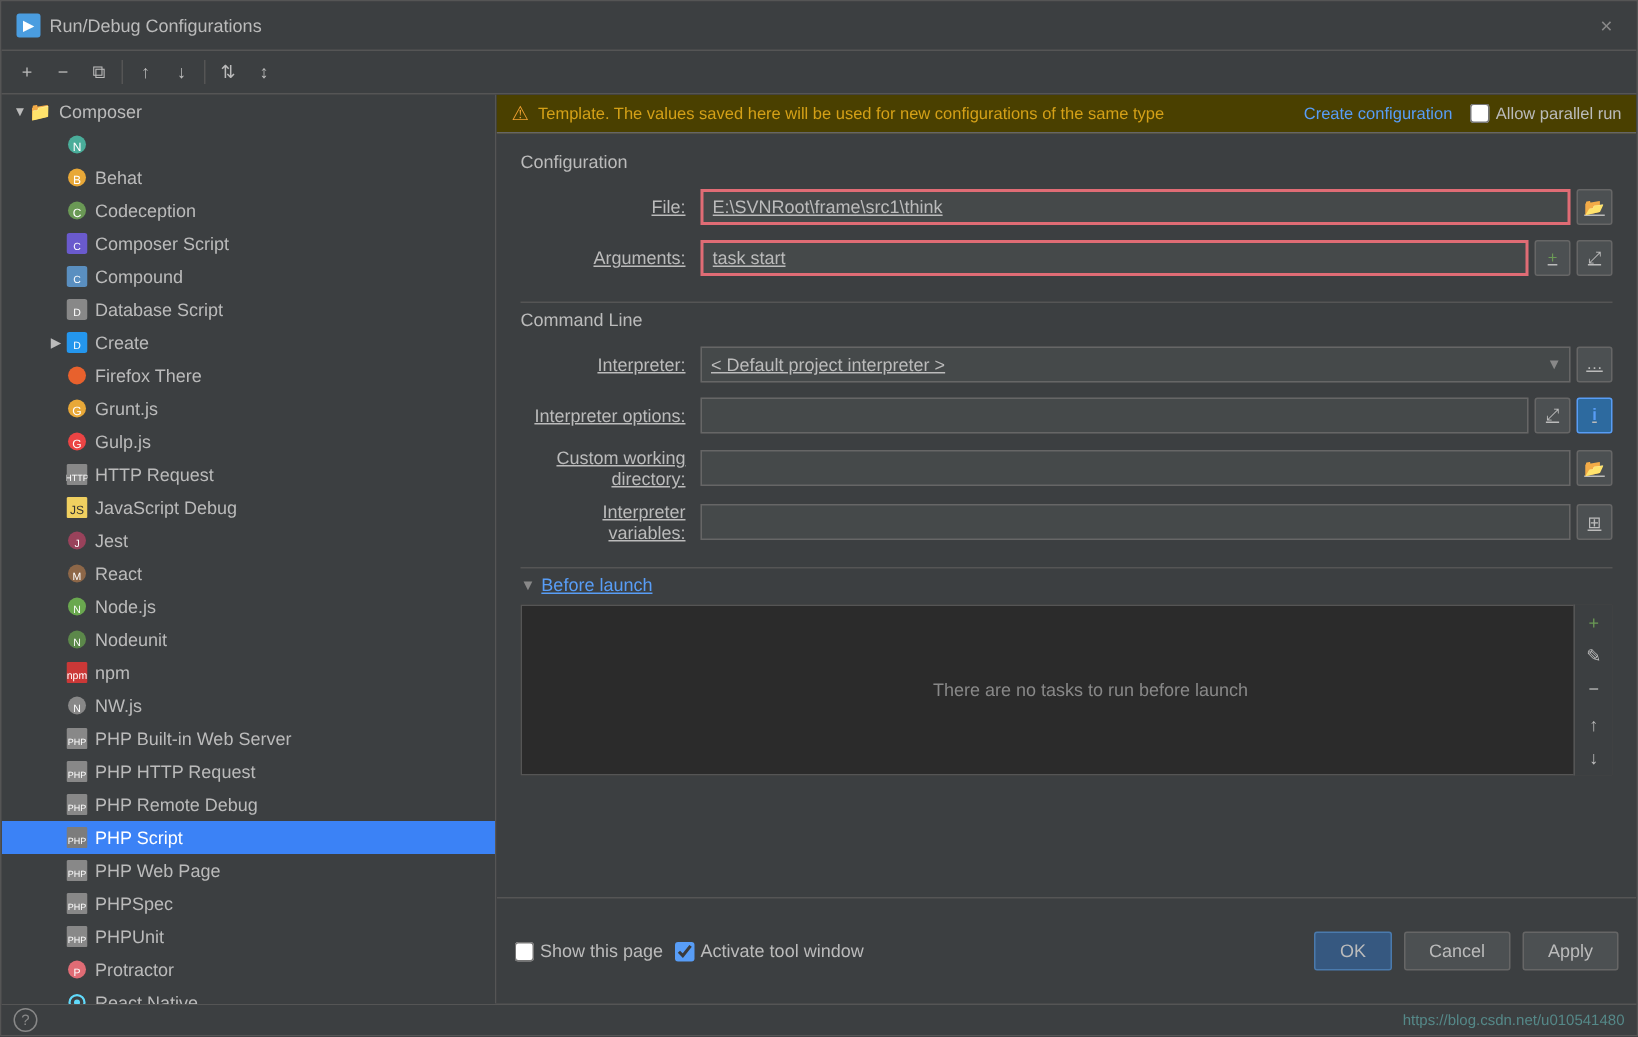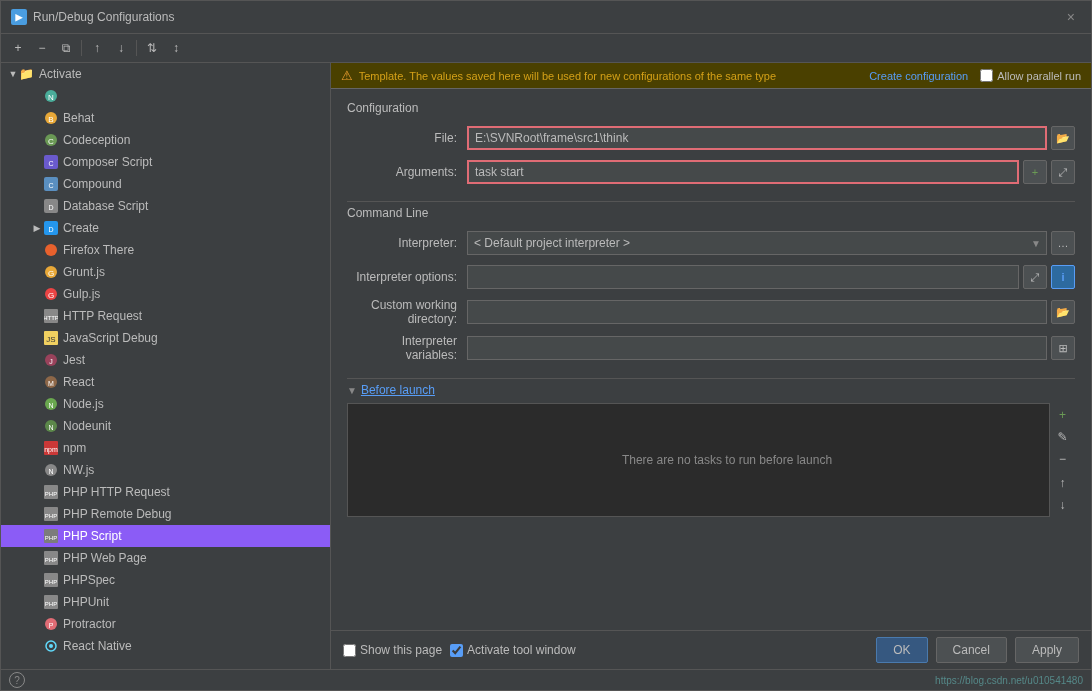--- a/index.html
+++ b/index.html
@@ -108,21 +108,21 @@
     .left-panel::-webkit-scrollbar-thumb { background: #555; }
 
     .tree-item {
       display: flex;
       align-items: center;
       padding: 2px 6px;
       cursor: pointer;
       user-select: none;
       height: 22px;
     }
-    .tree-item.selected { background: #8b5cf6; color: #ffffff; }
+    .tree-item.selected { background: #3b82f6; color: #ffffff; }
 
     .tree-item .indent { display: inline-block; }
     .tree-item .arrow { width: 12px; display: inline-flex; align-items: center; justify-content: center; font-size: 9px; }
     .tree-item .item-icon { width: 16px; height: 16px; margin-right: 4px; display: inline-flex; align-items: center; justify-content: center; flex-shrink: 0; }
     .tree-item .item-label { flex: 1; white-space: nowrap; overflow: hidden; text-overflow: ellipsis; }
 
     
     .icon-folder { color: #e8a838; font-size: 12px; }
 
     
@@ -161,20 +161,21 @@
       color: #bbbbbb;
       margin-bottom: 10px;
       font-weight: normal;
     }
 
     .form-row {
       display: flex;
       align-items: center;
       margin-bottom: 8px;
       min-height: 26px;
+      text-decoration: underline;
     }
 
     .form-label {
       width: 120px;
       min-width: 120px;
       color: #bbbbbb;
       font-size: 12px;
       text-align: right;
       padding-right: 10px;
     }
@@ -320,21 +321,21 @@
       display: flex;
       flex-direction: column;
       align-items: center;
       padding: 2px;
       gap: 2px;
     }
 
     
     .bottom-bar {
       border-top: 1px solid #555;
-      padding: 6px 12px;
+      padding: 22px 12px;
       display: flex;
       align-items: center;
       gap: 8px;
     }
 
     .checkbox-wrap {
       display: flex;
       align-items: center;
       gap: 4px;
       color: #bbbbbb;
@@ -432,21 +433,21 @@
   </div>
 
   <div class="main-content">
 
     <div class="left-panel">
 
       <div class="tree-item">
         <span class="indent"></span>
         <span class="arrow">▼</span>
         <span class="item-icon icon-folder">📁</span>
-        <span class="item-label">Activate</span>
+        <span class="item-label">Composer</span>
       </div>
 
       <div class="tree-item">
         <span class="indent" style="width:24px"></span>
         <span class="arrow" style="width:12px"></span>
         <span class="item-icon">
             <svg width="14" height="14" viewBox="0 0 14 14">
               <circle cx="7" cy="7" r="6" fill="#4ec9b0" opacity="0.8"></circle>
               <text x="7" y="11" text-anchor="middle" font-size="8" fill="white">N</text>
             </svg>
@@ -630,20 +631,31 @@
       <div class="tree-item">
         <span class="indent" style="width:24px"></span>
         <span class="arrow" style="width:12px"></span>
         <span class="item-icon">
             <svg width="14" height="14" viewBox="0 0 14 14">
               <circle cx="7" cy="7" r="6" fill="#888"></circle>
               <text x="7" y="11" text-anchor="middle" font-size="7" fill="white">N</text>
             </svg>
           </span>
         <span class="item-label">NW.js</span>
+      </div>
+      <div class="tree-item">
+        <span class="indent" style="width:24px"></span>
+        <span class="arrow" style="width:12px"></span>
+        <span class="item-icon">
+            <svg width="14" height="14" viewBox="0 0 14 14">
+              <rect width="14" height="14" rx="1" fill="#888"></rect>
+              <text x="7" y="11" text-anchor="middle" font-size="6" fill="white">PHP</text>
+            </svg>
+          </span>
+        <span class="item-label">PHP Built-in Web Server</span>
       </div>
       <div class="tree-item">
         <span class="indent" style="width:24px"></span>
         <span class="arrow" style="width:12px"></span>
         <span class="item-icon">
             <svg width="14" height="14" viewBox="0 0 14 14">
               <rect width="14" height="14" rx="1" fill="#888"></rect>
               <text x="7" y="11" text-anchor="middle" font-size="6" fill="white">PHP</text>
             </svg>
           </span>

